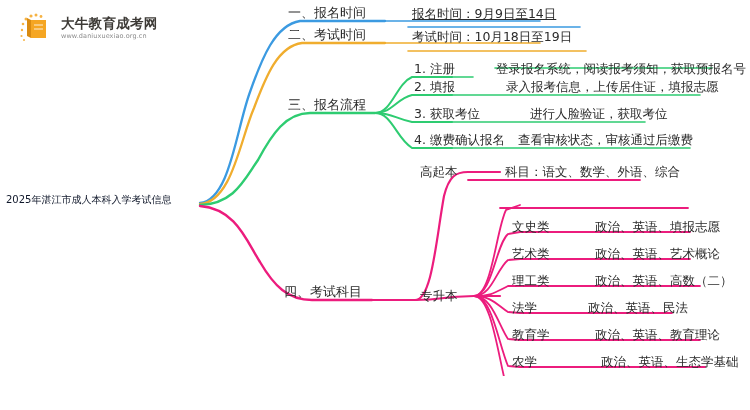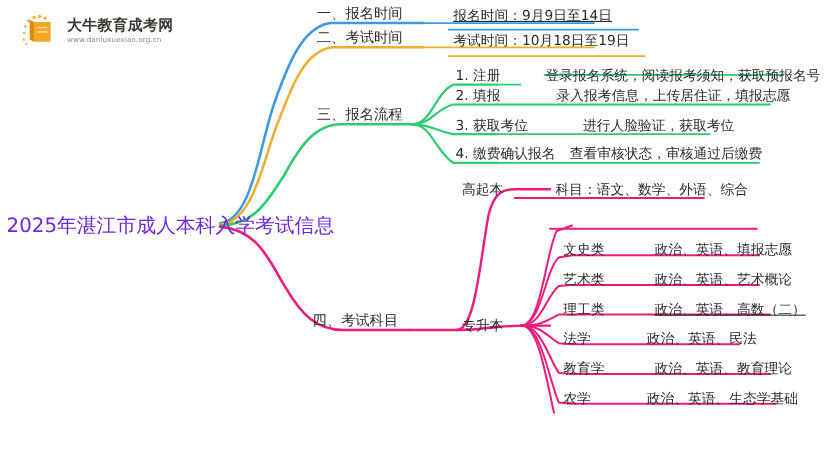--- a/index.html
+++ b/index.html
@@ -16,21 +16,21 @@
   
   .logo{position:absolute;left:18px;top:12px;display:flex;align-items:center;gap:7px;}
   .logo-mark{position:relative;width:36px;height:32px;flex:0 0 auto;}
   .logo-text{display:flex;flex-direction:column;justify-content:center;line-height:1;}
   .logo-title{font-size:13.5px;font-weight:bold;color:#3d3a36;letter-spacing:.3px;}
   .logo-url{font-size:6.5px;color:#8b8b8b;margin-top:3px;letter-spacing:.1px;}
 
   
   .root{
     position:absolute;left:6px;top:193px;
-    font-size:18px;color:#6d28d9;white-space:nowrap;
+    font-size:10px;color:#0f172a;white-space:nowrap;
   }
 
   
   .node{
     position:absolute;white-space:nowrap;
     font-size:13px;color:#2b2b2b;
     line-height:17px;
   }
   .node.l1{font-size:13px;}
   .node.l2{font-size:12.5px;}
@@ -153,27 +153,27 @@
 
   <div class="node l2" style="left:420px;top:287px;">专升本</div>
 
   <div class="node l3" style="left:512px;top:218px;">文史类</div>
   <div class="node val" style="left:595px;top:218px;">政治、英语、填报志愿</div>
 
   <div class="node l3" style="left:512px;top:245px;">艺术类</div>
   <div class="node val" style="left:595px;top:245px;">政治、英语、艺术概论</div>
 
   <div class="node l3" style="left:512px;top:272px;">理工类</div>
-  <div class="node val" style="left:595px;top:272px;text-decoration:underline;">政治、英语、高数（二）</div>
+  <div class="node val" style="left:595px;top:272px;">政治、英语、高数（二）</div>
 
   <div class="node l3" style="left:512px;top:299px;">法学</div>
   <div class="node val" style="left:588px;top:299px;">政治、英语、民法</div>
 
   <div class="node l3" style="left:512px;top:326px;">教育学</div>
   <div class="node val" style="left:595px;top:326px;">政治、英语、教育理论</div>
 
   <div class="node l3" style="left:512px;top:353px;">农学</div>
-  <div class="node val" style="left:588px;top:353px;">政治、英语、生态学基础</div>
+  <div class="node val" style="left:601px;top:353px;">政治、英语、生态学基础</div>
 
   <div class="node l3" style="left:512px;top:380px;">医学</div>
   <div class="node val" style="left:588px;top:380px;">政治、英语、医学综合</div>
 
 </div>
 
 </body></html>

